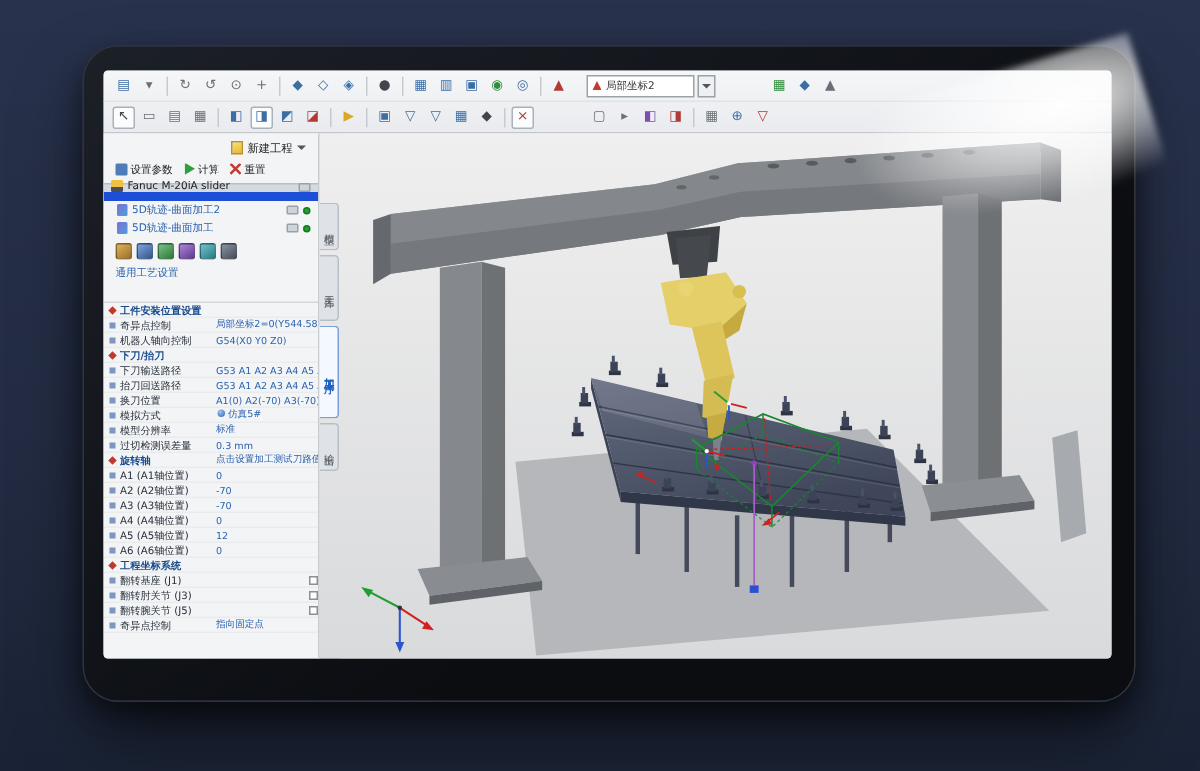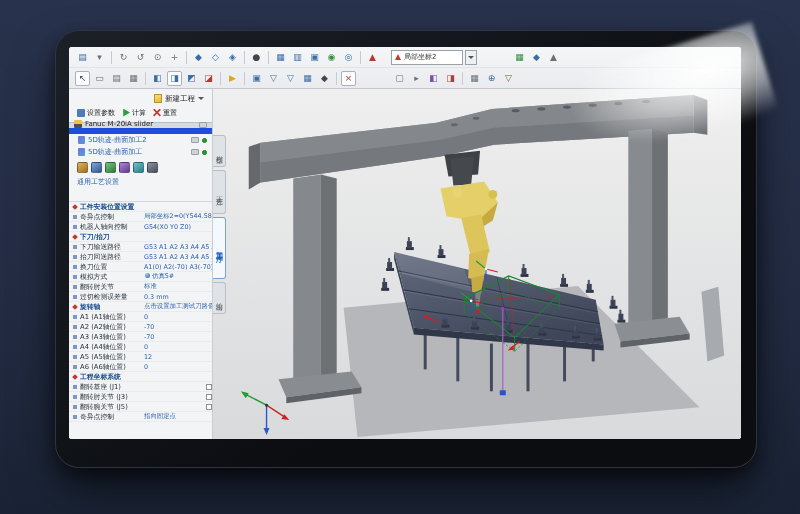--- a/index.html
+++ b/index.html
@@ -381,21 +381,21 @@
 
             </div>
               <div class="prow r sim">
               <span class="bullet"></span>
               <span class="plabel">模拟方式</span>
               <span class="pval">仿真5#</span>
 
             </div>
               <div class="prow r">
               <span class="bullet"></span>
-              <span class="plabel">翻转肘关节</span>
+              <span class="plabel">模型分辨率</span>
               <span class="pval">标准</span>
 
             </div>
               <div class="prow r">
               <span class="bullet"></span>
               <span class="plabel">过切检测误差量</span>
               <span class="pval">0.3 mm</span>
 
             </div>
               <div class="prow h">

